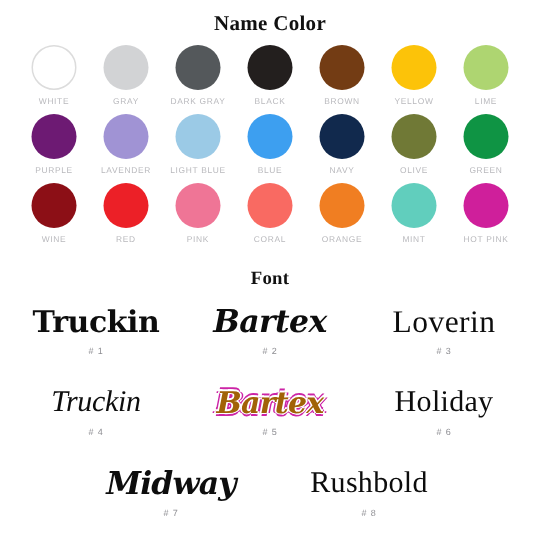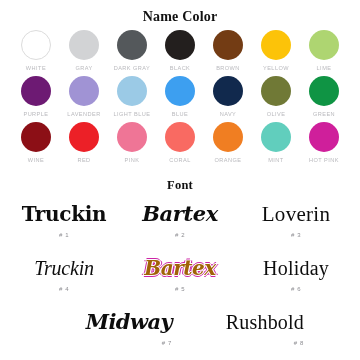--- a/index.html
+++ b/index.html
@@ -166,21 +166,21 @@
     font-size: 20px;
     letter-spacing: 0.2px;
   }
 
   .font-row-last {
     display: flex;
     justify-content: center;
     gap: 16px;
     margin-top: 2px;
   }
-  .font-row-last .font-cell { width: 116px; align-items: flex-end; }
+  .font-row-last .font-cell { width: 116px; }
 </style>
 </head>
 <body>
 
 <div class="page">
 
   <div class="section">
     <div id="color-title" class="section-title">Name Color</div>
 
     <div class="color-grid">

